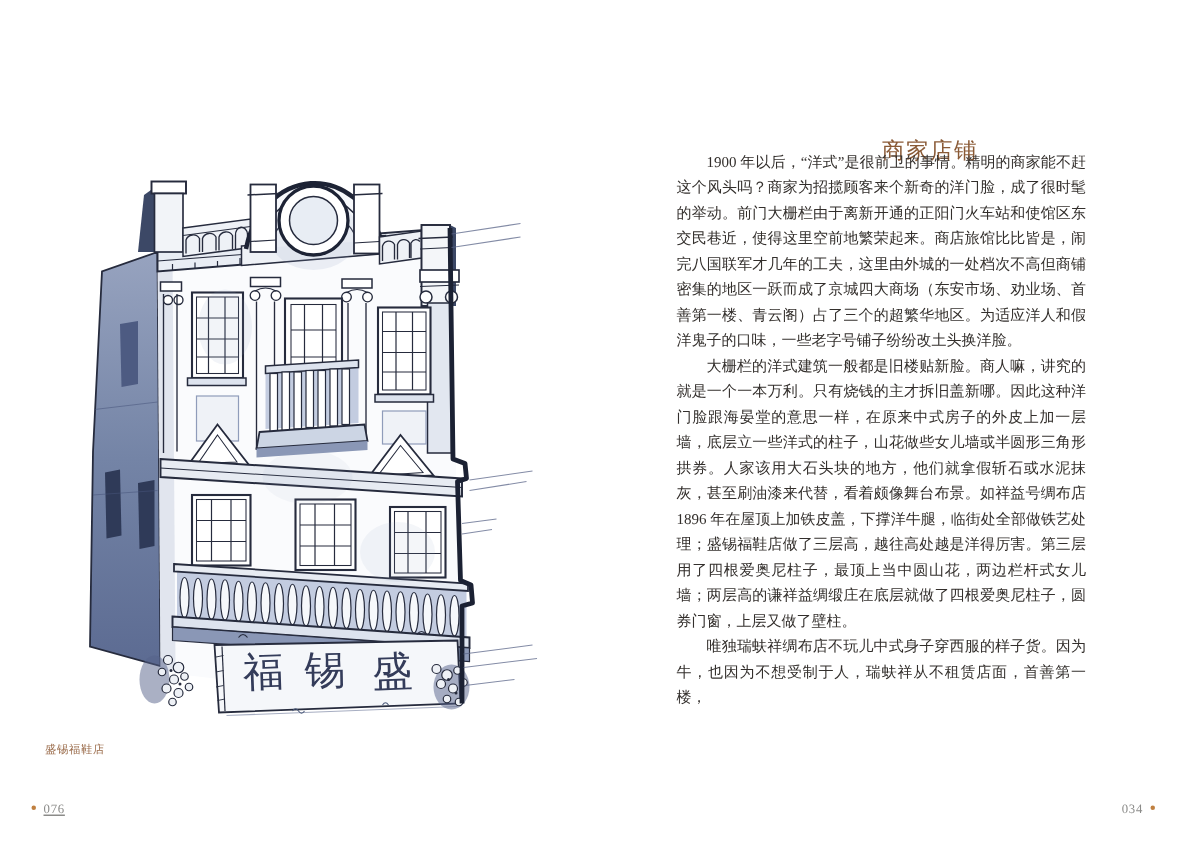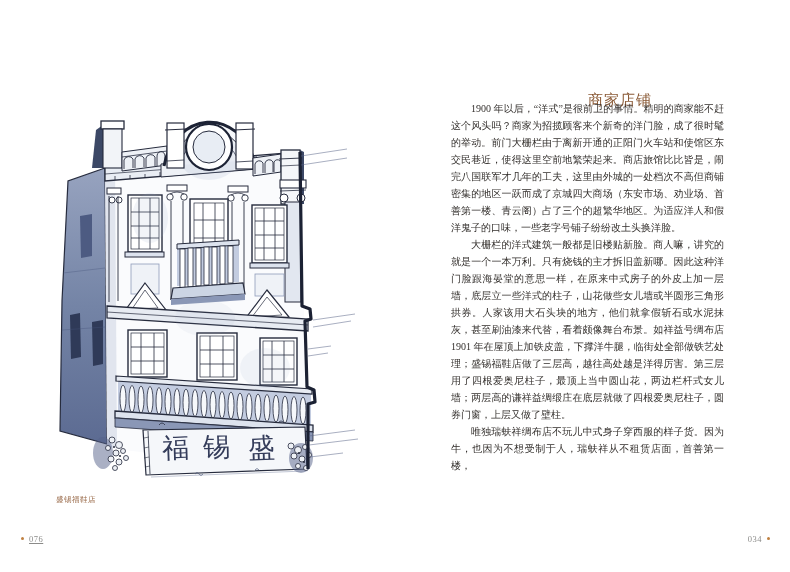--- a/index.html
+++ b/index.html
@@ -7,21 +7,21 @@
     position:relative; width:790px; height:572px; background:#ffffff;
     overflow:hidden; font-family:"Liberation Serif", serif;
   }
   .page { position:absolute; top:0; height:572px; }
   .page-left { left:0; width:395px; }
   .page-right { left:395px; width:395px; }
 
   .illo { position:absolute; left:55px; top:68px; width:330px; height:412px; }
 
   .caption {
-    position:absolute; left:56px; top:495px;
+    position:absolute; left:30px; top:495px;
     font-size:7.5px; letter-spacing:0.5px; color:#9a6b4a;
   }
 
   .folio {
     position:absolute; top:534px; font-size:8.5px; letter-spacing:0.5px;
     color:#8b8b89; white-space:nowrap;
   }
   .folio-left { left:21px;text-decoration:underline; }
   .folio-right { left:728px; width:42px; text-align:right; }
   .folio .dot {
@@ -297,21 +297,21 @@
       <span class="dot"></span><span>076</span>
     </div>
   </div>
 
   <div class="page page-right"></div>
 
   <h1 class="heading">商家店铺</h1>
 
   <div class="article">
     <p>1900 年以后，“洋式”是很前卫的事情。精明的商家能不赶这个风头吗？商家为招揽顾客来个新奇的洋门脸，成了很时髦的举动。前门大栅栏由于离新开通的正阳门火车站和使馆区东交民巷近，使得这里空前地繁荣起来。商店旅馆比比皆是，闹完八国联军才几年的工夫，这里由外城的一处档次不高但商铺密集的地区一跃而成了京城四大商场（东安市场、劝业场、首善第一楼、青云阁）占了三个的超繁华地区。为适应洋人和假洋鬼子的口味，一些老字号铺子纷纷改土头换洋脸。</p>
-    <p>大栅栏的洋式建筑一般都是旧楼贴新脸。商人嘛，讲究的就是一个一本万利。只有烧钱的主才拆旧盖新哪。因此这种洋门脸跟海晏堂的意思一样，在原来中式房子的外皮上加一层墙，底层立一些洋式的柱子，山花做些女儿墙或半圆形三角形拱券。人家该用大石头块的地方，他们就拿假斩石或水泥抹灰，甚至刷油漆来代替，看着颇像舞台布景。如祥益号绸布店 1901 年在屋顶上加铁皮盖，下撑洋牛腿，临街处全部做铁艺处理；盛锡福鞋店做了三层高，越往高处越是洋得厉害。第三层用了四根爱奥尼柱子，最顶上当中圆山花，两边栏杆式女儿墙；两层高的谦祥益绸缎庄在底层就做了四根爱奥尼柱子，圆券门窗，上层又做了壁柱。</p>
+    <p>大栅栏的洋式建筑一般都是旧楼贴新脸。商人嘛，讲究的就是一个一本万利。只有烧钱的主才拆旧盖新哪。因此这种洋门脸跟海晏堂的意思一样，在原来中式房子的外皮上加一层墙，底层立一些洋式的柱子，山花做些女儿墙或半圆形三角形拱券。人家该用大石头块的地方，他们就拿假斩石或水泥抹灰，甚至刷油漆来代替，看着颇像舞台布景。如祥益号绸布店 1896 年在屋顶上加铁皮盖，下撑洋牛腿，临街处全部做铁艺处理；盛锡福鞋店做了三层高，越往高处越是洋得厉害。第三层用了四根爱奥尼柱子，最顶上当中圆山花，两边栏杆式女儿墙；两层高的谦祥益绸缎庄在底层就做了四根爱奥尼柱子，圆券门窗，上层又做了壁柱。</p>
     <p>唯独瑞蚨祥绸布店不玩儿中式身子穿西服的样子货。因为牛，也因为不想受制于人，瑞蚨祥从不租赁店面，首善第一楼，</p>
   </div>
 
   <div class="folio folio-right">
     <span>034</span><span class="dot"></span>
   </div>
 
 </div>
 
 </body></html>

